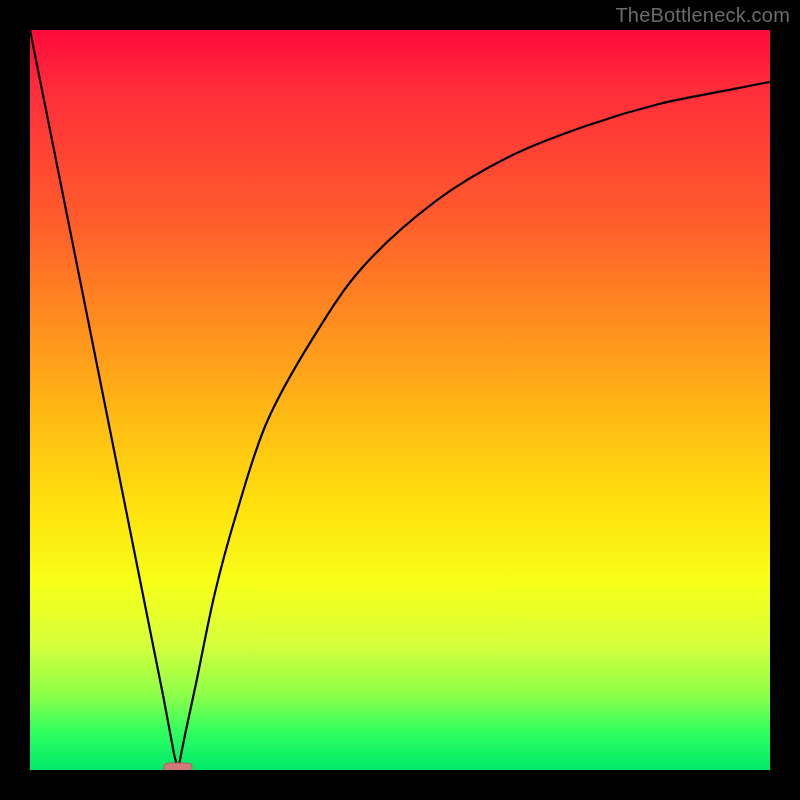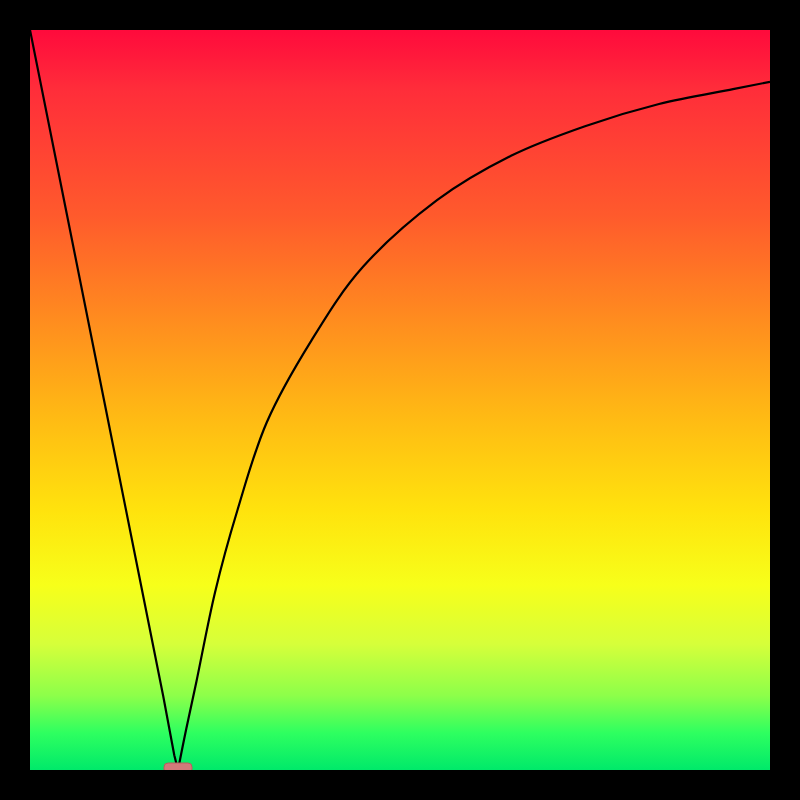--- a/index.html
+++ b/index.html
@@ -72,13 +72,14 @@
 
         <path d="M 0 0 L 37 185 L 74 370 L 111 555 L 133.2 666 L 144.3 725.2 L 148 740" fill="none" stroke="#000" stroke-width="2.2"></path>
 
         <path d="M 148 740 C 149.23333333333335 733.8333333333334, 152.31666666666666 717.8, 155.4 703 C 158.48333333333335 688.2, 161.56666666666666 674.6333333333334, 166.5 651.2 C 171.43333333333334 627.7666666666667, 178.21666666666667 590.7666666666667, 185 562.4 C 191.78333333333333 534.0333333333333, 198.5666666666667 509.3666666666667, 207.20000000000002 481 C 215.83333333333334 452.6333333333333, 224.4666666666667 420.5666666666667, 236.8 392.20000000000005 C 249.13333333333333 363.83333333333337, 265.16666666666663 336.70000000000005, 281.2 310.8 C 297.23333333333335 284.9, 312.0333333333333 260.2333333333333, 333 236.79999999999995 C 353.9666666666667 213.36666666666662, 382.33333333333337 188.6999999999999, 407.00000000000006 170.19999999999993 C 431.66666666666674 151.69999999999996, 456.33333333333337 138.13333333333338, 481 125.80000000000007 C 505.66666666666663 113.46666666666675, 530.3333333333334 104.83333333333339, 555 96.20000000000005 C 579.6666666666666 87.5666666666667, 604.3333333333334 80.16666666666669, 629 74 C 653.6666666666666 67.83333333333331, 684.5 62.89999999999994, 703 59.19999999999993 C 721.5 55.49999999999992, 733.8333333333334 53.03333333333328, 740 51.799999999999955" fill="none" stroke="#000" stroke-width="2.2"></path>
 
         <rect x="134" y="733" width="28" height="10" rx="4" ry="4" fill="#d17a7a" stroke="#b85e5e" stroke-width="1"></rect>
       </svg>
     </div>
   </div>
 
+  <div class="watermark">TheBottleneck.com</div>
 </div>
 
 </body></html>

